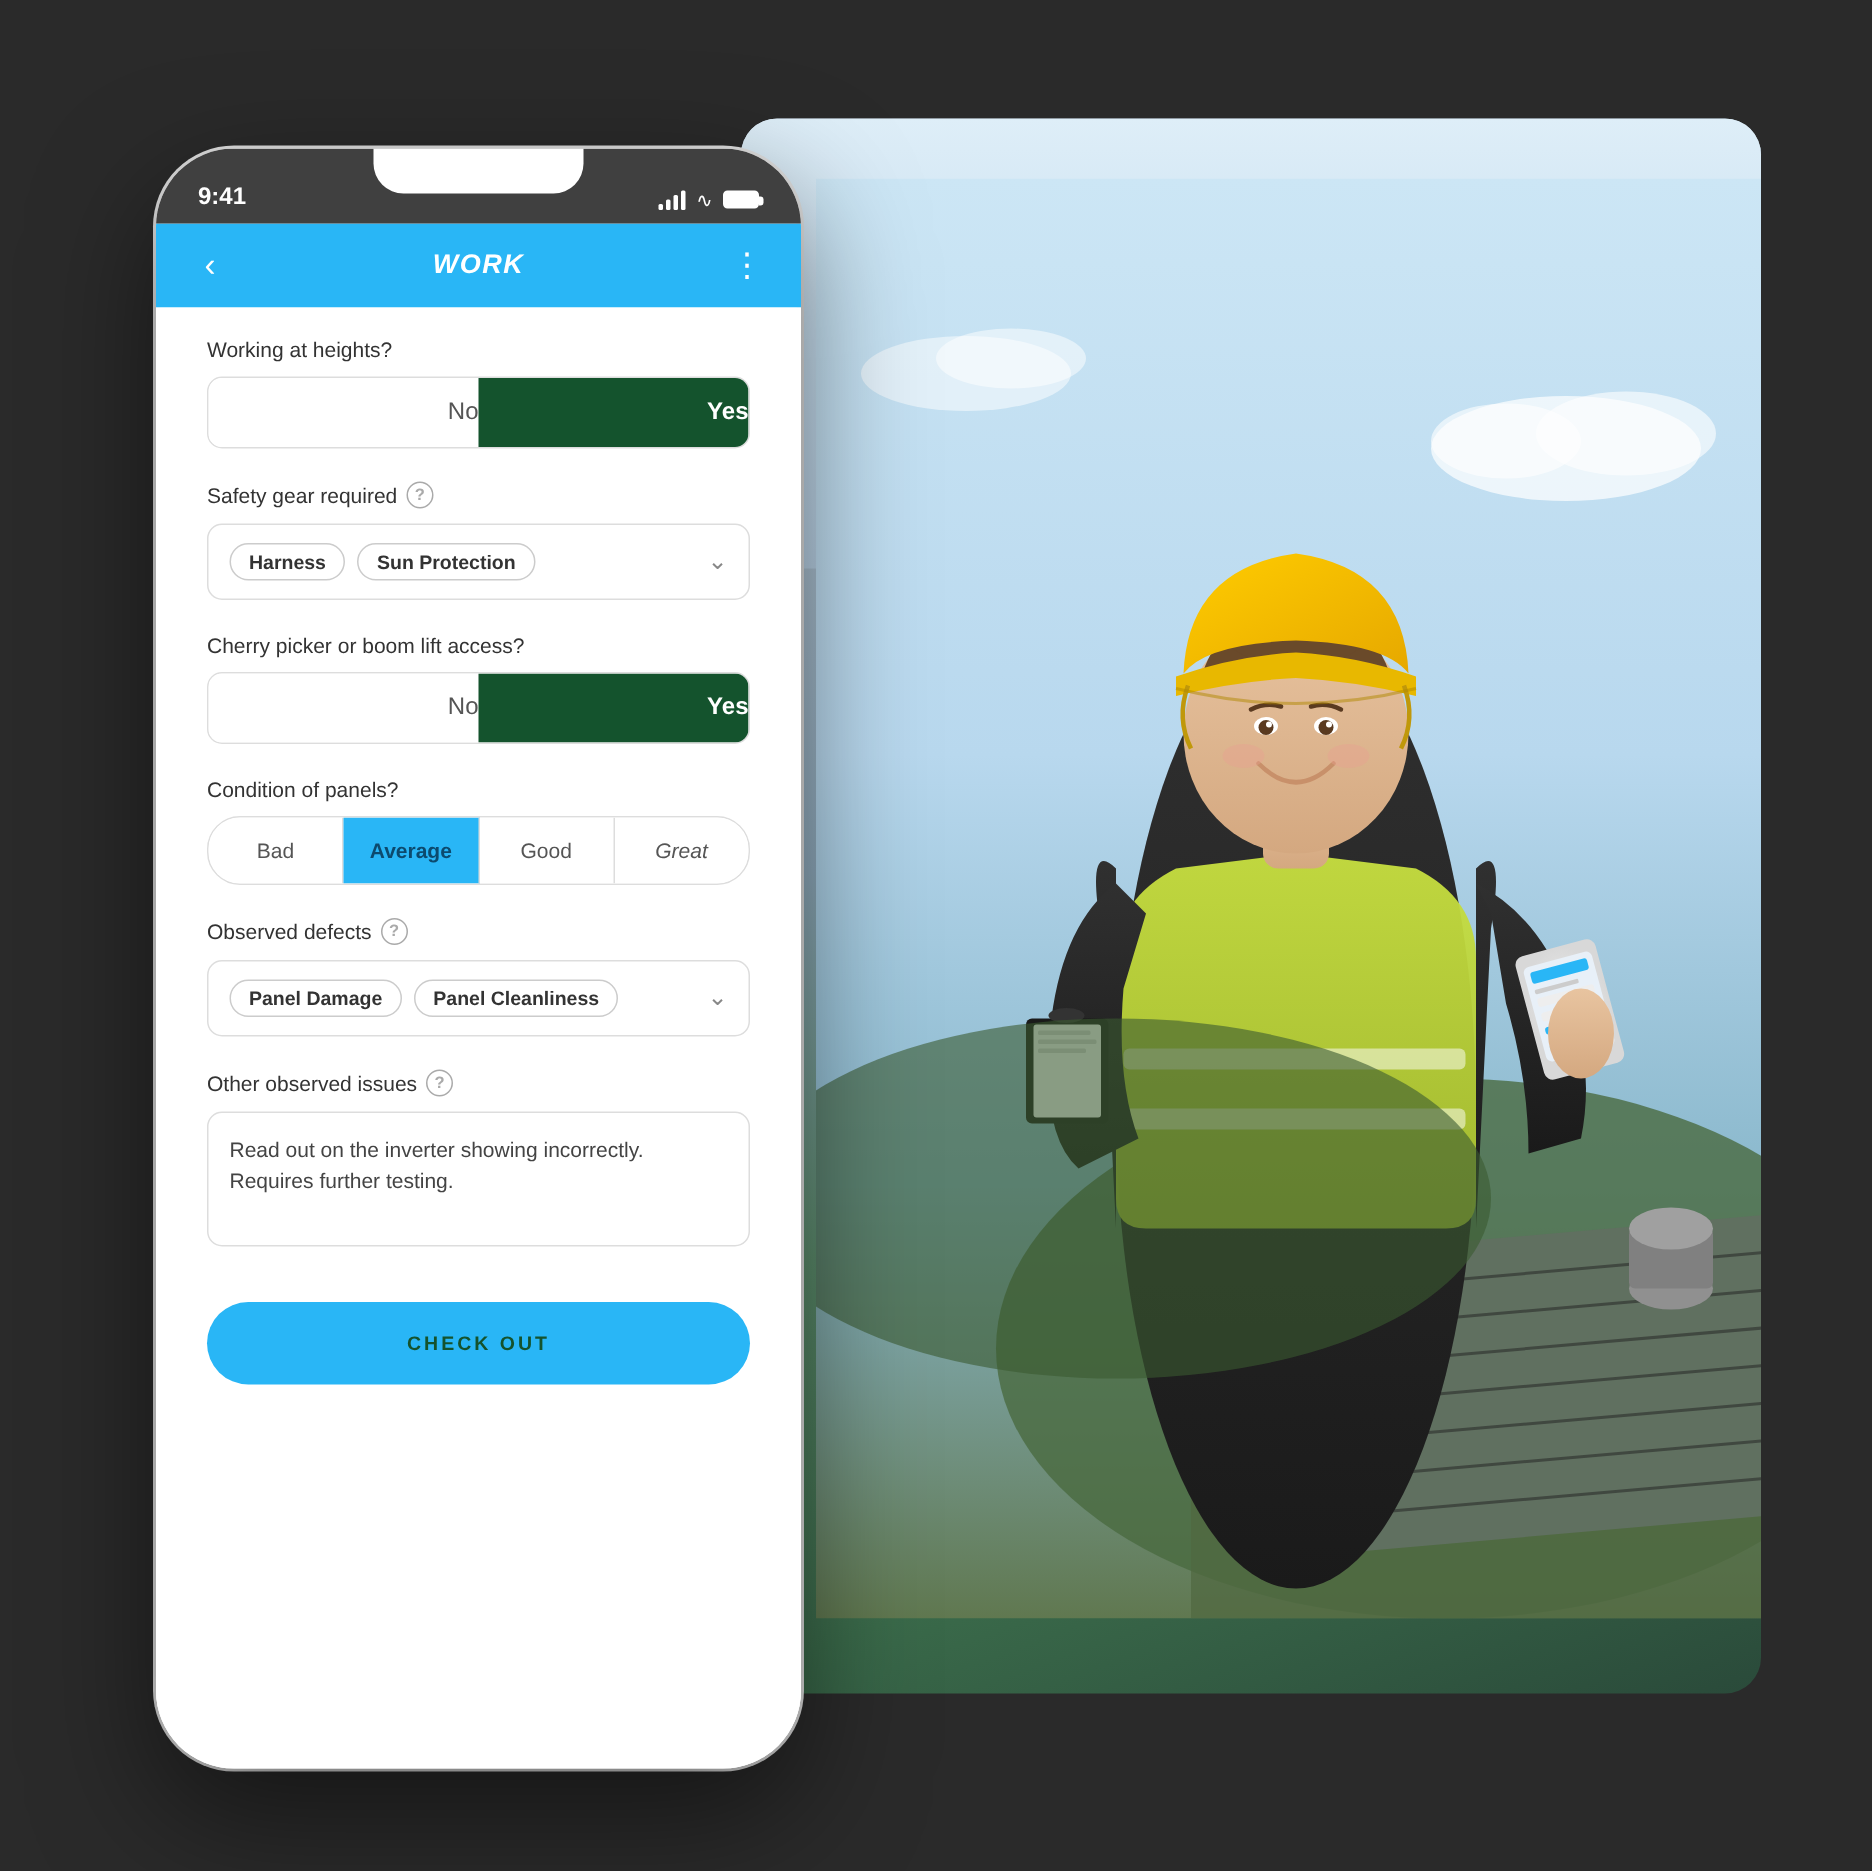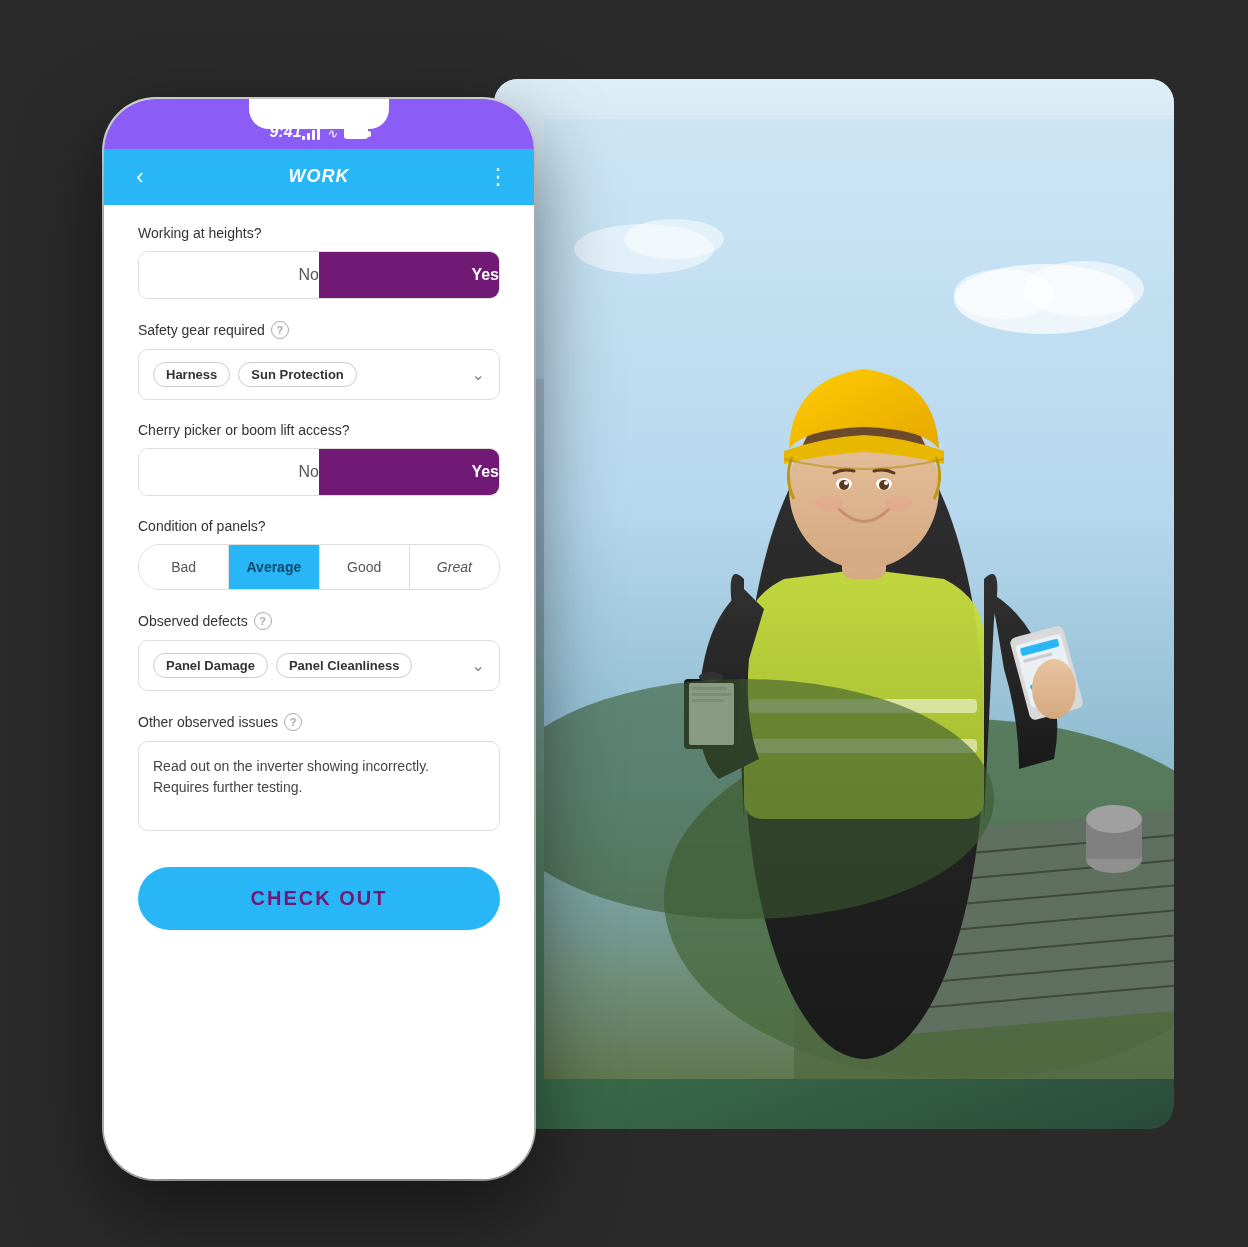--- a/index.html
+++ b/index.html
@@ -80,29 +80,28 @@
       right: -4px;
       top: 220px;
       width: 4px;
       height: 80px;
       background: #d0d0d0;
       border-radius: 0 2px 2px 0;
     }
 
     
     .status-bar {
-      background: #8b5cf6;
+      background: #404040;
       height: 50px;
       display: flex;
       align-items: flex-end;
       padding: 0 28px 8px;
-      justify-content: center;
+      justify-content: space-between;
       position: relative;
       z-index: 2;
-      font-style: italic;
     }
 
     .status-time {
       font-size: 16px;
       font-weight: 700;
       color: #fff;
     }
 
     .status-icons {
       display: flex;
@@ -248,21 +247,21 @@
       font-size: 16px;
       font-weight: 500;
       cursor: pointer;
       background: #fff;
       color: #555;
       border: none;
       transition: background 0.2s;
     }
 
     .toggle-btn.active {
-      background: #701a75;
+      background: #14532d;
       color: #fff;
       font-weight: 600;
     }
 
     
     .multi-select {
       border: 1.5px solid #ddd;
       border-radius: 10px;
       padding: 12px 14px;
       display: flex;
@@ -337,22 +336,22 @@
       resize: none;
       font-family: inherit;
       min-height: 90px;
     }
 
     
     .checkout-btn {
       width: 100%;
       padding: 20px;
       background: #29b6f6;
-      color: #701a75;
-      font-size: 20px;
+      color: #14532d;
+      font-size: 13px;
       font-weight: 700;
       letter-spacing: 2px;
       text-transform: uppercase;
       border: none;
       border-radius: 40px;
       cursor: pointer;
       margin-top: 10px;
       margin-bottom: 4px;
     }
 

